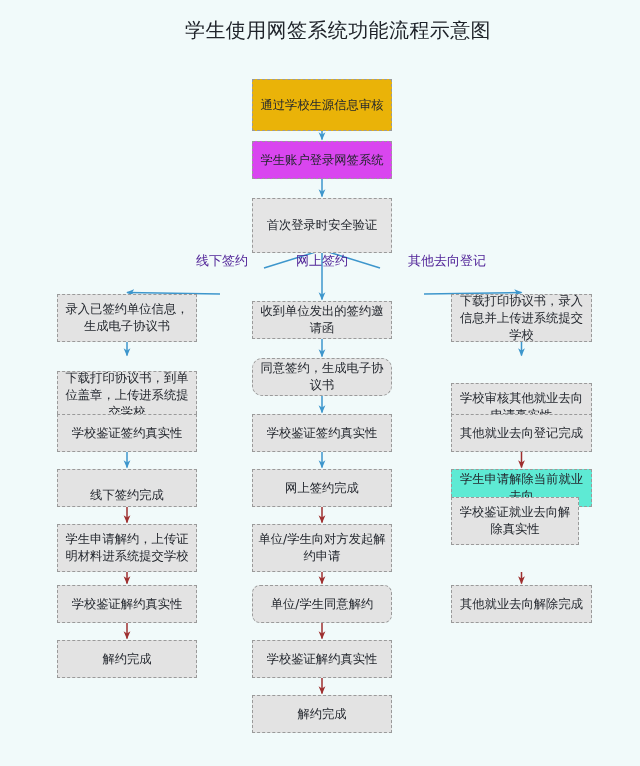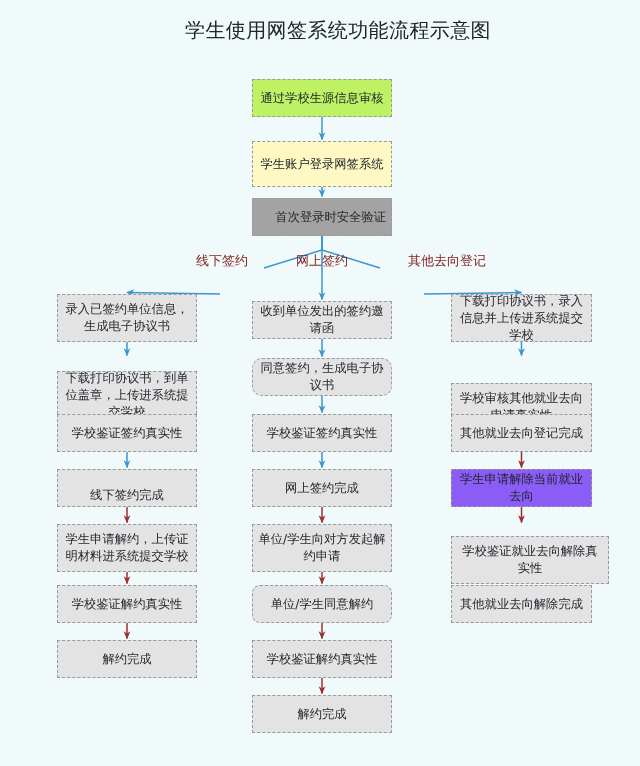--- a/index.html
+++ b/index.html
@@ -58,21 +58,21 @@
     text-align: center;
     padding: 2px 5px;
   }
   .node span {
     display: block;
     width: 100%;
   }
   .branch-label {
     position: absolute;
     font-size: 13px;
-    color: #7f1d1d;
+    color: #4c1d95;
     white-space: nowrap;
     text-align: center;
     transform: translateX(-50%);
   }
 </style>
 </head>
 <body>
 
 <div id="chart-root">
 
@@ -110,27 +110,27 @@
       <line x1="322" y1="623" x2="322" y2="638.5" stroke="#9e2f2f" stroke-width="1.5" marker-end="url(#ah-red)"></line>
       <line x1="322" y1="678" x2="322" y2="693.5" stroke="#9e2f2f" stroke-width="1.5" marker-end="url(#ah-red)"></line>
       <line x1="521.5" y1="342" x2="521.5" y2="355.5" stroke="#3d96cc" stroke-width="1.5" marker-end="url(#ah-blue)"></line>
       <line x1="521.5" y1="405" x2="521.5" y2="412.5" stroke="#3d96cc" stroke-width="1.5" marker-end="url(#ah-blue)"></line>
       <line x1="521.5" y1="452" x2="521.5" y2="467.5" stroke="#9e2f2f" stroke-width="1.5" marker-end="url(#ah-red)"></line>
       <line x1="521.5" y1="507" x2="521.5" y2="522.5" stroke="#9e2f2f" stroke-width="1.5" marker-end="url(#ah-red)"></line>
       <line x1="521.5" y1="572" x2="521.5" y2="583.5" stroke="#9e2f2f" stroke-width="1.5" marker-end="url(#ah-red)"></line>
     </svg>
 
   <div id="node-layer">
-      <div class="node" style="left: 252px; top: 79px; width: 140px; height: 38px; background: #bef264; border-color: rgb(154, 154, 154); justify-content: center;">
+      <div class="node" style="left: 252px; top: 79px; width: 140px; height: 52px; background: #eab308; border-color: rgb(154, 154, 154); justify-content: center;">
         <span>通过学校生源信息审核</span>
       </div>
-      <div class="node" style="left: 252px; top: 141px; width: 140px; height: 46px; background: #fef9c3; border-color: rgb(154, 154, 154);">
+      <div class="node" style="left: 252px; top: 141px; width: 140px; height: 38px; background: #d946ef; border-color: rgb(154, 154, 154);">
         <span>学生账户登录网签系统</span>
       </div>
-      <div class="node" style="left: 252px; top: 198px; width: 140px; height: 38px; background: #a3a3a3; border-color: rgb(154, 154, 154); text-align: right;">
+      <div class="node" style="left: 252px; top: 198px; width: 140px; height: 55px; background: #e5e5e5; border-color: rgb(154, 154, 154);">
         <span>首次登录时安全验证</span>
       </div>
       <div class="node" style="left: 57px; top: 294px; width: 140px; height: 48px; background: rgb(227, 227, 227); border-color: rgb(154, 154, 154);">
         <span>录入已签约单位信息，生成电子协议书</span>
       </div>
       <div class="node" style="left: 57px; top: 371px; width: 140px; height: 48px; background: rgb(227, 227, 227); border-color: rgb(154, 154, 154);">
         <span>下载打印协议书，到单位盖章，上传进系统提交学校</span>
       </div>
       <div class="node" style="left: 57px; top: 414px; width: 140px; height: 38px; background: rgb(227, 227, 227); border-color: rgb(154, 154, 154);">
         <span>学校鉴证签约真实性</span>
@@ -173,24 +173,24 @@
       </div>
       <div class="node" style="left: 451px; top: 294px; width: 141px; height: 48px; background: rgb(227, 227, 227); border-color: rgb(154, 154, 154);">
         <span>下载打印协议书，录入信息并上传进系统提交学校</span>
       </div>
       <div class="node" style="left: 451px; top: 357px; width: 141px; height: 48px; background: rgb(227, 227, 227); border-color: rgb(154, 154, 154); margin-top: 26px;">
         <span>学校审核其他就业去向申请真实性</span>
       </div>
       <div class="node" style="left: 451px; top: 414px; width: 141px; height: 38px; background: rgb(227, 227, 227); border-color: rgb(154, 154, 154);">
         <span>其他就业去向登记完成</span>
       </div>
-      <div class="node" style="left: 451px; top: 469px; width: 141px; height: 38px; background: #8b5cf6; border-color: rgb(154, 154, 154);">
+      <div class="node" style="left: 451px; top: 469px; width: 141px; height: 38px; background: #5eead4; border-color: rgb(154, 154, 154);">
         <span>学生申请解除当前就业去向</span>
       </div>
-      <div class="node" style="left: 451px; top: 536px; width: 158px; height: 48px; background: rgb(227, 227, 227); border-color: rgb(154, 154, 154);">
+      <div class="node" style="left: 451px; top: 497px; width: 128px; height: 48px; background: rgb(227, 227, 227); border-color: rgb(154, 154, 154);">
         <span>学校鉴证就业去向解除真实性</span>
       </div>
       <div class="node" style="left: 451px; top: 585px; width: 141px; height: 38px; background: rgb(227, 227, 227); border-color: rgb(154, 154, 154);">
         <span>其他就业去向解除完成</span>
       </div>
       <div class="branch-label" style="left: 222px; top: 252px;">线下签约</div>
       <div class="branch-label" style="left: 322px; top: 252px;">网上签约</div>
       <div class="branch-label" style="left: 447px; top: 252px;">其他去向登记</div>
     </div>
 

